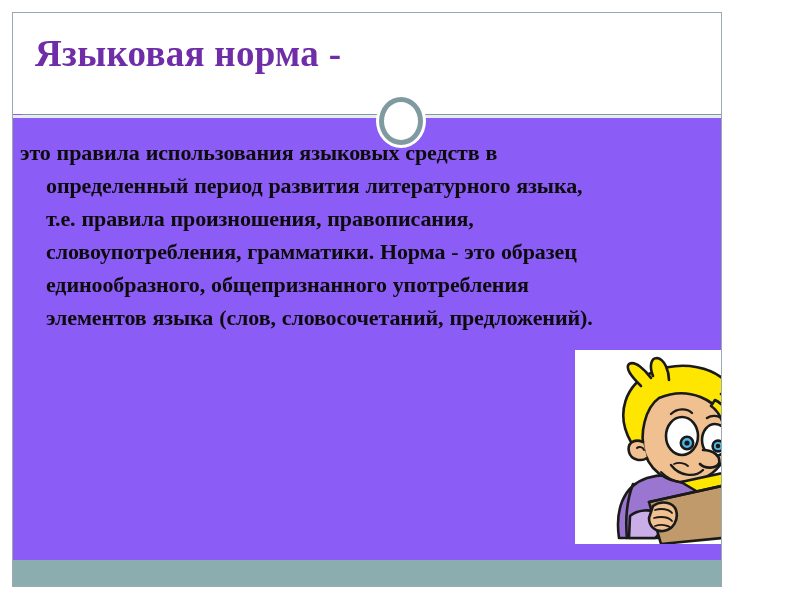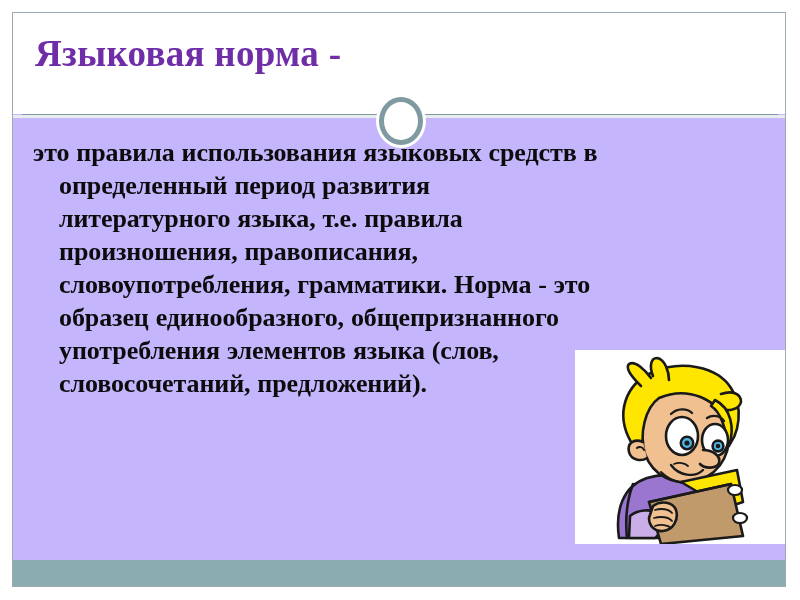--- a/index.html
+++ b/index.html
@@ -12,25 +12,25 @@
     height: 600px;
     overflow: hidden;
     font-family: "Liberation Serif", "DejaVu Serif", serif;
   }
 
   
   #slide {
     position: absolute;
     left: 12px;
     top: 12px;
-    width: 774px;
+    width: 710px;
     height: 575px;
     box-sizing: border-box;
     border: 1px solid #9aaab0;
-    background: #c4b5fd;
+    background: #8b5cf6;
     overflow: hidden;
   }
 
   
   #header {
     position: absolute;
     left: 0;
     top: 0;
     width: 100%;
     height: 101px;
@@ -76,24 +76,24 @@
     box-sizing: border-box;
     border-radius: 50%;
     background: #ffffff;
     border: 5px solid #7f9ba1;
     box-shadow: 0 0 0 3px #ffffff;
   }
 
   
   #body-text {
     position: absolute;
-    left: 20px;
+    left: 7px;
     top: 123px;
     width: 548px;
-    font-size: 26px;
+    font-size: 22px;
     font-weight: bold;
     color: #0c0c0c;
     line-height: 33px;
     text-indent: -26px;
     padding-left: 26px;
     letter-spacing: -0.1px;
     word-spacing: 0.5px;
   }
 
   

